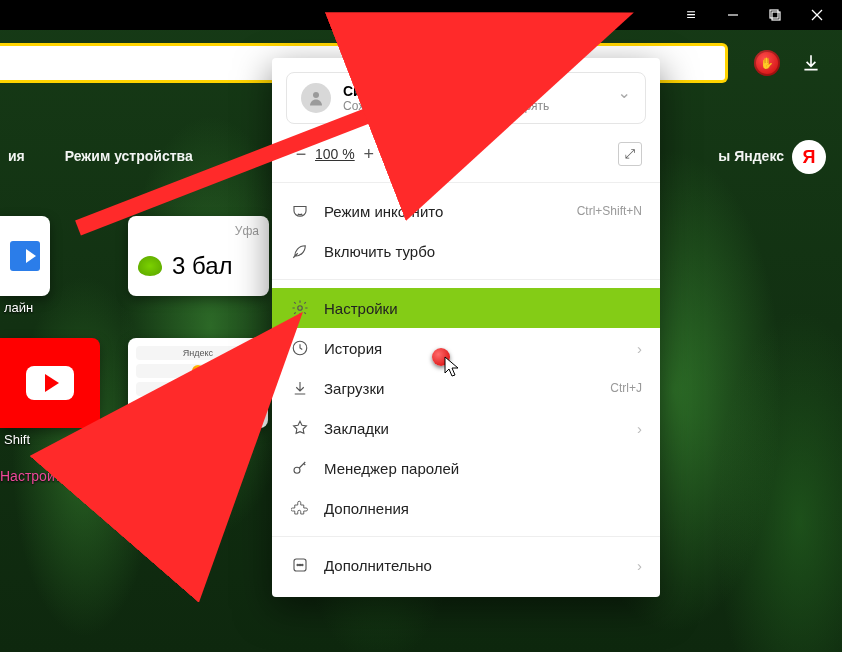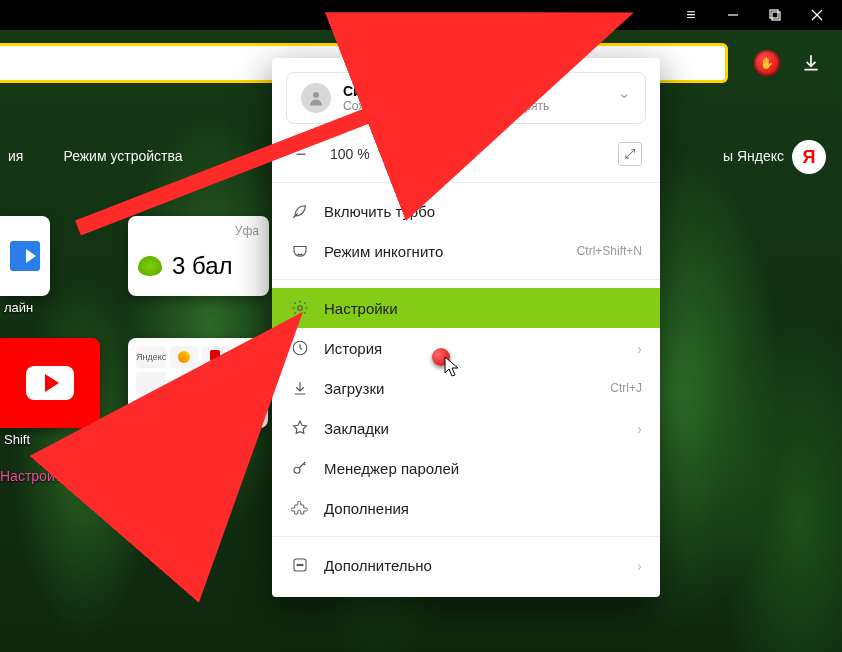--- a/index.html
+++ b/index.html
@@ -46,21 +46,21 @@
     width:26px;height:26px;border-radius:50%;
     background:radial-gradient(circle at 40% 35%, #ff4d4d, #c60000);
     display:flex;align-items:center;justify-content:center;color:#fff;font-size:11px;
     box-shadow:0 0 0 2px rgba(0,0,0,.25) inset;
   }
   
   .navtabs {
     position:absolute; top:148px; left:0; right:0; height:26px;
     display:flex; gap:40px; color:#fff; font-size:14px; padding-left:8px;
   }
-  .navtab { opacity:.95; }
+  .navtab { opacity:.95;font-weight:bold; }
   .navtab.right { margin-left:auto; margin-right:58px;}
   .yandex-circle {
     position:absolute; top:140px; right:16px;
     width:34px; height:34px; border-radius:50%; background:#fff;
     display:flex;align-items:center;justify-content:center;
     font-weight:bold; color:#ff0000; font-size:18px;
   }
   
   .tile {
     position:absolute; background:#fff; border-radius:8px;
@@ -75,21 +75,21 @@
                     display:flex;align-items:center;justify-content:flex-end;}
   .tile1 .blue-sq::after{content:"";width:0;height:0;border-left:10px solid #fff;border-top:7px solid transparent;border-bottom:7px solid transparent;margin-right:4px;}
   .tile2 { top:216px; left:128px; width:141px; height:80px; padding:8px 10px;}
   .tile2 .city{color:#999;font-size:12px;text-align:right;}
   .tile2 .row{display:flex;align-items:center;gap:10px;margin-top:14px;font-size:24px;}
   .tile2 .lemon{width:24px;height:20px;background:radial-gradient(ellipse,#7bd100,#5aa300);border-radius:50% 50% 50% 50%/60% 60% 40% 40%;}
   .tile3 { top:338px; left:0; width:100px; height:90px; border-radius:0 8px 8px 0; background:#ff0000;
            display:flex;align-items:center;justify-content:center;}
   .yt-logo{width:48px;height:34px;background:#fff;border-radius:8px;display:flex;align-items:center;justify-content:center;}
   .yt-logo::after{content:"";width:0;height:0;border-left:14px solid #ff0000;border-top:9px solid transparent;border-bottom:9px solid transparent;margin-left:3px;}
-  .tile4 {top:338px; left:128px; width:140px; height:90px; padding:8px; display:grid;grid-template-columns:1fr 1fr 1fr 1fr;grid-template-rows:1fr 1fr 1fr;gap:4px;}
+  .tile4 {top:338px; left:128px; width:140px; height:90px; padding:8px; display:grid;grid-template-columns:1fr;grid-template-rows:1fr 1fr 1fr;gap:4px;}
   .mini{background:#f5f5f5;border-radius:4px;display:flex;align-items:center;justify-content:center;font-size:9px;color:#555;}
   .mini.red{color:#d00;}
   .mini.green{background:#fff;}
   .mini .dot{width:12px;height:12px;border-radius:50%;}
   .bottom-links{position:absolute;top:468px;left:0;display:flex;gap:43px;color:#ec4899;font-size:14px;text-shadow:0 1px 2px #000;}
   
   .menu {
     position:absolute; top:58px; left:272px; width:388px;
     background:#fff; border-radius:4px;
     box-shadow:0 12px 36px rgba(0,0,0,.5);
@@ -98,21 +98,21 @@
   .sync-card {
     margin:14px 14px 10px; border:1px solid #e5e5e5; border-radius:8px;
     padding:10px 14px; display:flex; gap:12px; align-items:center; position:relative;
   }
   .sync-avatar{width:30px;height:30px;border-radius:50%;background:#d8d8d8;display:flex;align-items:center;justify-content:center;}
   .sync-avatar svg{width:18px;height:18px;fill:#9a9a9a;}
   .sync-text .t{font-size:14px;font-weight:600;}
   .sync-text .s{font-size:12px;color:#8a8a8a;}
   .sync-chev{position:absolute;right:14px;top:10px;color:#aaa;}
   .zoom-row{display:flex;align-items:center;padding:8px 18px;font-size:14px;color:#333;}
-  .zoom-row .zval{margin:0 18px;}
+  .zoom-row .zval{margin:0 3px;text-decoration:underline;}
   .zoom-row .zminus,.zoom-row .zplus{font-size:18px;color:#555;width:22px;text-align:center;}
   .zoom-row .spacer{flex:1;}
   .zoom-row .full{width:24px;height:24px;border:1px solid #ccc;border-radius:3px;display:flex;align-items:center;justify-content:center;font-size:13px;color:#555;}
   .sep{height:1px;background:#eee;margin:8px 0;}
   .mrow{display:flex;align-items:center;padding:10px 18px;font-size:15px;color:#222;gap:14px;cursor:pointer;}
   .mrow.hover{background:#84cc16;}
   .mrow .ico{width:20px;height:20px;display:flex;align-items:center;justify-content:center;flex-shrink:0;}
   .mrow .ico svg{width:18px;height:18px;stroke:#555;fill:none;stroke-width:1.5;}
   .mrow .sc{margin-left:auto;font-size:12px;color:#999;}
   .mrow .chev{margin-left:auto;color:#bbb;font-size:15px;}
@@ -229,33 +229,33 @@
     <span class="zplus">+</span>
     <span class="spacer"></span>
     <span class="full">⤢</span>
   </div>
 
   <div class="sep"></div>
 
   <div class="mrow">
     <span class="ico">
         <svg viewBox="0 0 24 24">
-          <path d="M5 19c0-7 5-14 14-14-0 9-7 14-14 14zM5 19l-2 2M9 15l-3 3"></path>
-        </svg>
-      </span>
-    <span>Включить турбо</span>
-  </div>
-  <div class="mrow">
-    <span class="ico">
-        <svg viewBox="0 0 24 24">
           <path d="M4 6h16v6c0 4-4 7-8 7s-8-3-8-7V6zM8 12h.01M16 12h.01M9 16c1 1 5 1 6 0"></path>
         </svg>
       </span>
     <span>Режим инкогнито</span>
     <span class="sc">Ctrl+Shift+N</span>
+  </div>
+  <div class="mrow">
+    <span class="ico">
+        <svg viewBox="0 0 24 24">
+          <path d="M5 19c0-7 5-14 14-14-0 9-7 14-14 14zM5 19l-2 2M9 15l-3 3"></path>
+        </svg>
+      </span>
+    <span>Включить турбо</span>
   </div>
 
   <div class="sep"></div>
 
   <div class="mrow hover">
     <span class="ico">
         <svg viewBox="0 0 24 24">
           <circle cx="12" cy="12" r="3"></circle>
           <path d="M12 2v3M12 19v3M4.2 4.2l2.1 2.1M17.7 17.7l2.1 2.1M2 12h3M19 12h3M4.2 19.8l2.1-2.1M17.7 6.3l2.1-2.1"></path>
         </svg>

